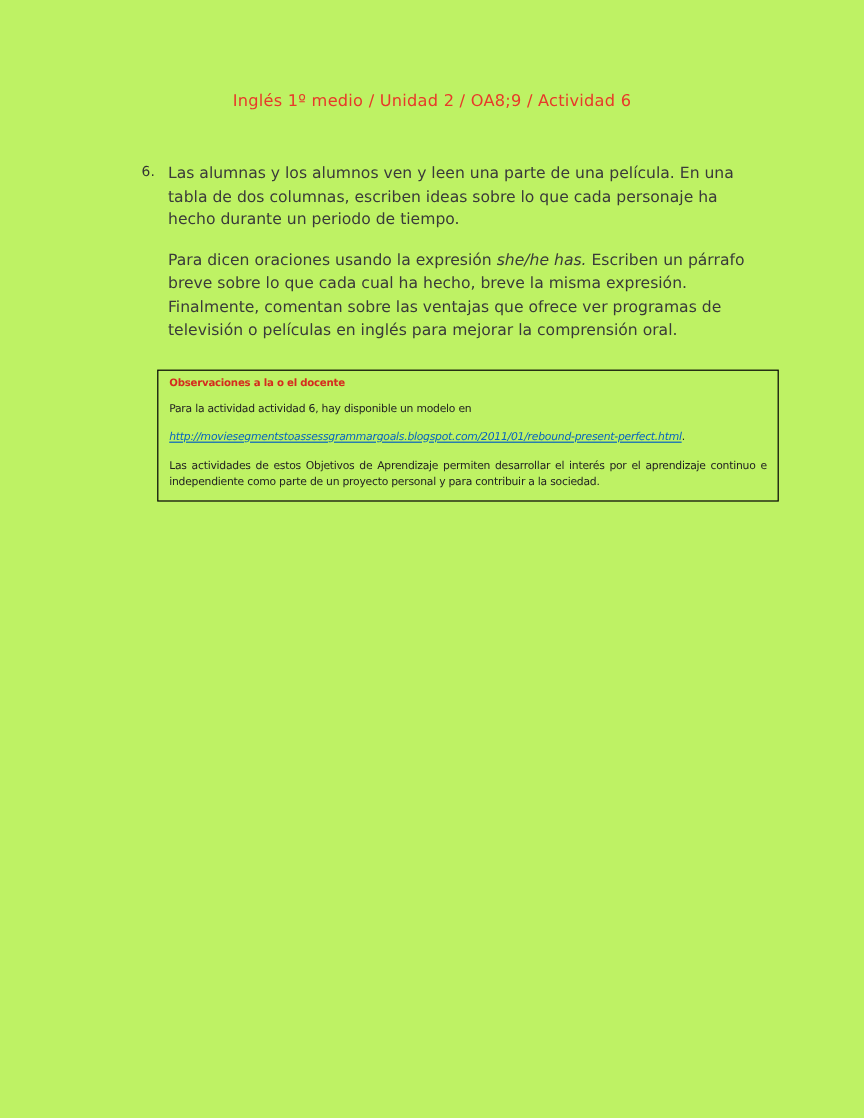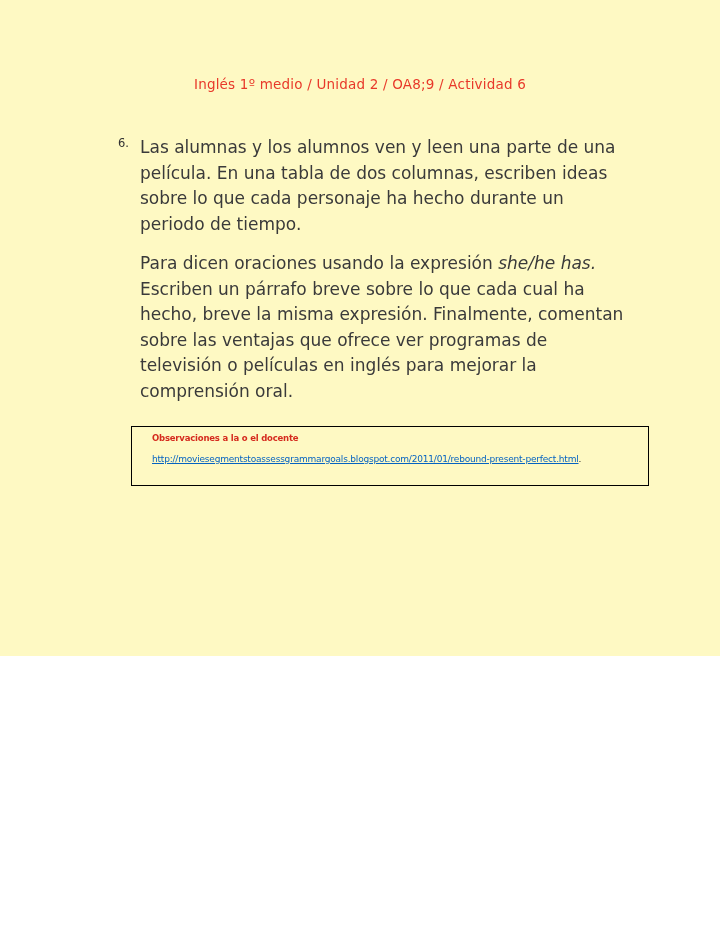--- a/index.html
+++ b/index.html
@@ -3,22 +3,22 @@
 <meta charset="utf-8">
 <style>
   html, body {
     margin: 0;
     padding: 0;
     background: #ffffff;
   }
   .page {
     position: relative;
     width: 720px;
-    height: 656px;
-    background: #fef9c3;
+    height: 932px;
+    background: #bef264;
     font-family: "DejaVu Sans", "Liberation Sans", sans-serif;
     color: #333333;
     overflow: hidden;
   }
   .doc-title {
     position: absolute;
     top: 76px;
     left: 0;
     right: 0;
     margin: 0;
@@ -43,35 +43,35 @@
     flex: 0 0 16px;
     font-size: 11.5px;
     line-height: 1.5;
     margin-right: 6px;
   }
   .paras {
     width: 490px;
   }
   .paras p {
     margin: 0 0 14px 0;
-    font-size: 17px;
+    font-size: 13px;
     line-height: 1.5;
     color: #3a3a3a;
   }
   .paras em {
     font-style: italic;
     text-align: center;
   }
   .note-box {
     box-sizing: border-box;
     margin-top: 8px;
     margin-left: 13px;
     width: 518px;
     border: 1px solid #000000;
-    padding: 6px 9px 8px 20px;
+    padding: 6px 9px 8px 9px;
   }
   .note-heading {
     font-size: 8.5px;
     font-weight: bold;
     color: #d52b1e;
     letter-spacing: -0.2px;
     margin-bottom: 10px;
   }
   .note-box p {
     margin: 0 0 11px 0;
@@ -81,20 +81,21 @@
     letter-spacing: -0.2px;
   }
   .note-box p.note-body {
     margin-bottom: 0;
     text-align: justify;
   }
   .note-link {
     color: #0563c1;
     text-decoration: underline;
     word-break: break-all;
+    font-style: italic;
   }
 </style>
 </head>
 <body>
 
 <div class="page">
 
   <h1 class="doc-title">Inglés 1º medio / Unidad 2 / OA8;9 / Actividad 6</h1>
 
   <div class="body-block">
@@ -102,17 +103,19 @@
     <div class="list-item">
       <span class="num">6.</span>
       <div class="paras">
         <p>Las alumnas y los alumnos ven y leen una parte de una película. En una tabla de dos columnas, escriben ideas sobre lo que cada personaje ha hecho durante un periodo de tiempo.</p>
         <p><span>Para dicen oraciones usando la expresión </span><em>she/he has.</em><span> Escriben un párrafo breve sobre lo que cada cual ha hecho, breve la misma expresión. Finalmente, comentan sobre las ventajas que ofrece ver programas de televisión o películas en inglés para mejorar la comprensión oral.</span></p>
       </div>
     </div>
 
     <div class="note-box">
       <div class="note-heading">Observaciones a la o el docente</div>
+      <p class="note-intro">Para la actividad actividad 6, hay disponible un modelo en</p>
       <p class="note-link-line"><a href="#" class="note-link">http://moviesegmentstoassessgrammargoals.blogspot.com/2011/01/rebound-present-perfect.html</a><span>.</span></p>
+      <p class="note-body">Las actividades de estos Objetivos de Aprendizaje permiten desarrollar el interés por el aprendizaje continuo e independiente como parte de un proyecto personal y para contribuir a la sociedad.</p>
     </div>
 
   </div>
 </div>
 
 </body></html>

